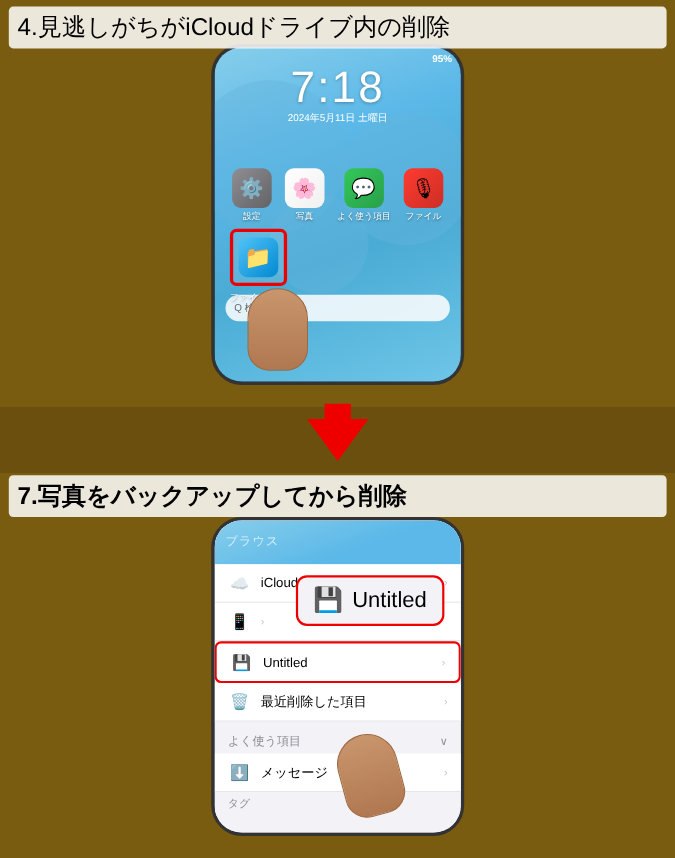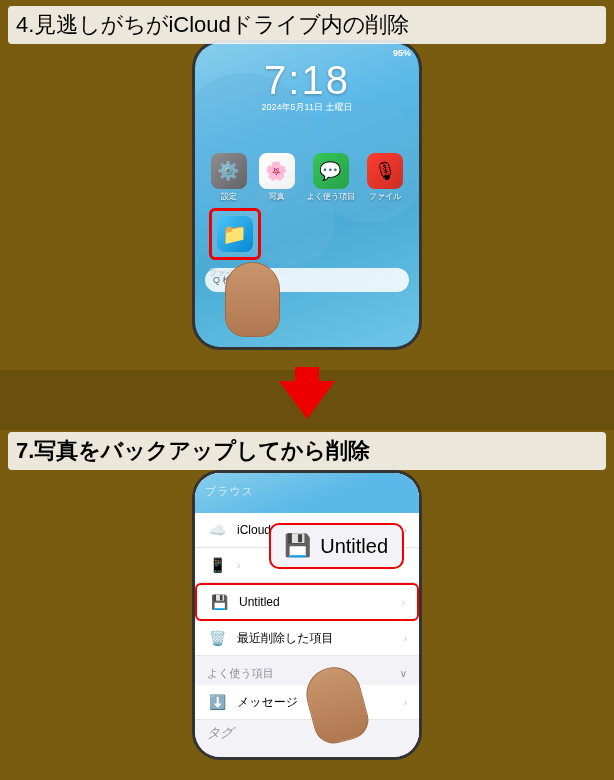--- a/index.html
+++ b/index.html
@@ -429,24 +429,23 @@
     .download-item {
       display: flex;
       align-items: center;
       padding: 6px 12px;
       background: #fff;
       border-bottom: 0.5px solid #e5e5ea;
     }
 
     .tags-section {
       padding: 4px 12px;
-      font-size: 13px;
+      font-size: 10px;
       color: #8e8e93;
       font-weight: 500;
-      font-style: italic;
     }
 
     
     .finger-bottom {
       position: absolute;
       bottom: 15px;
       right: 55px;
       width: 55px;
       height: 75px;
       background: linear-gradient(180deg, #c9956c, #b07850);

